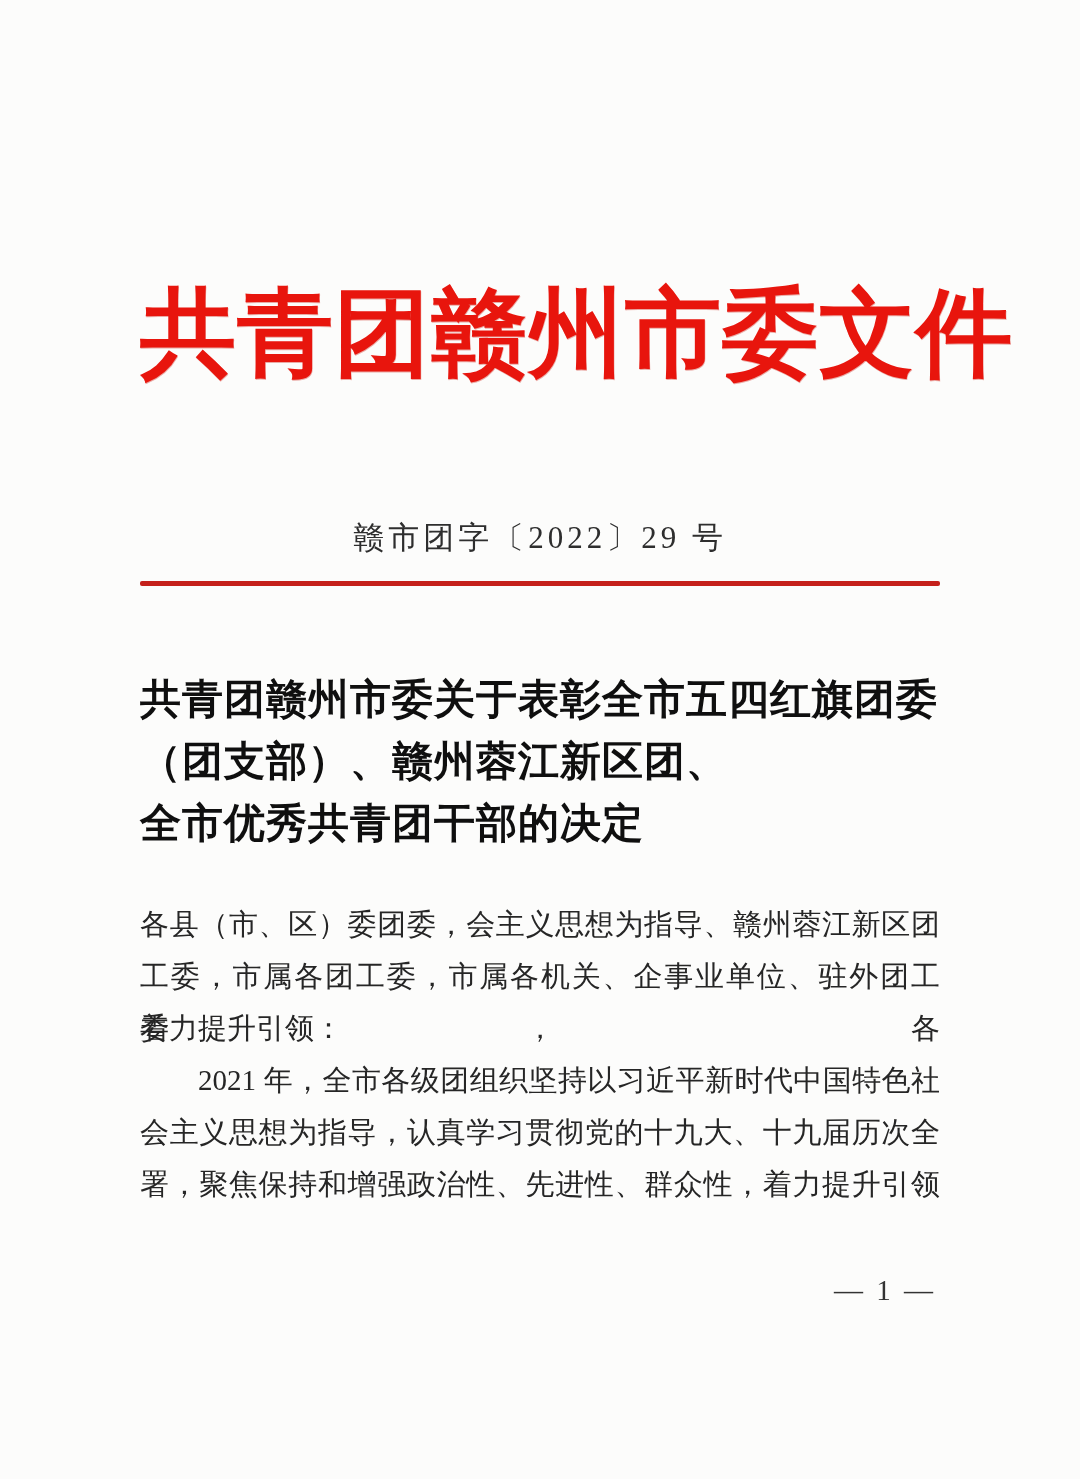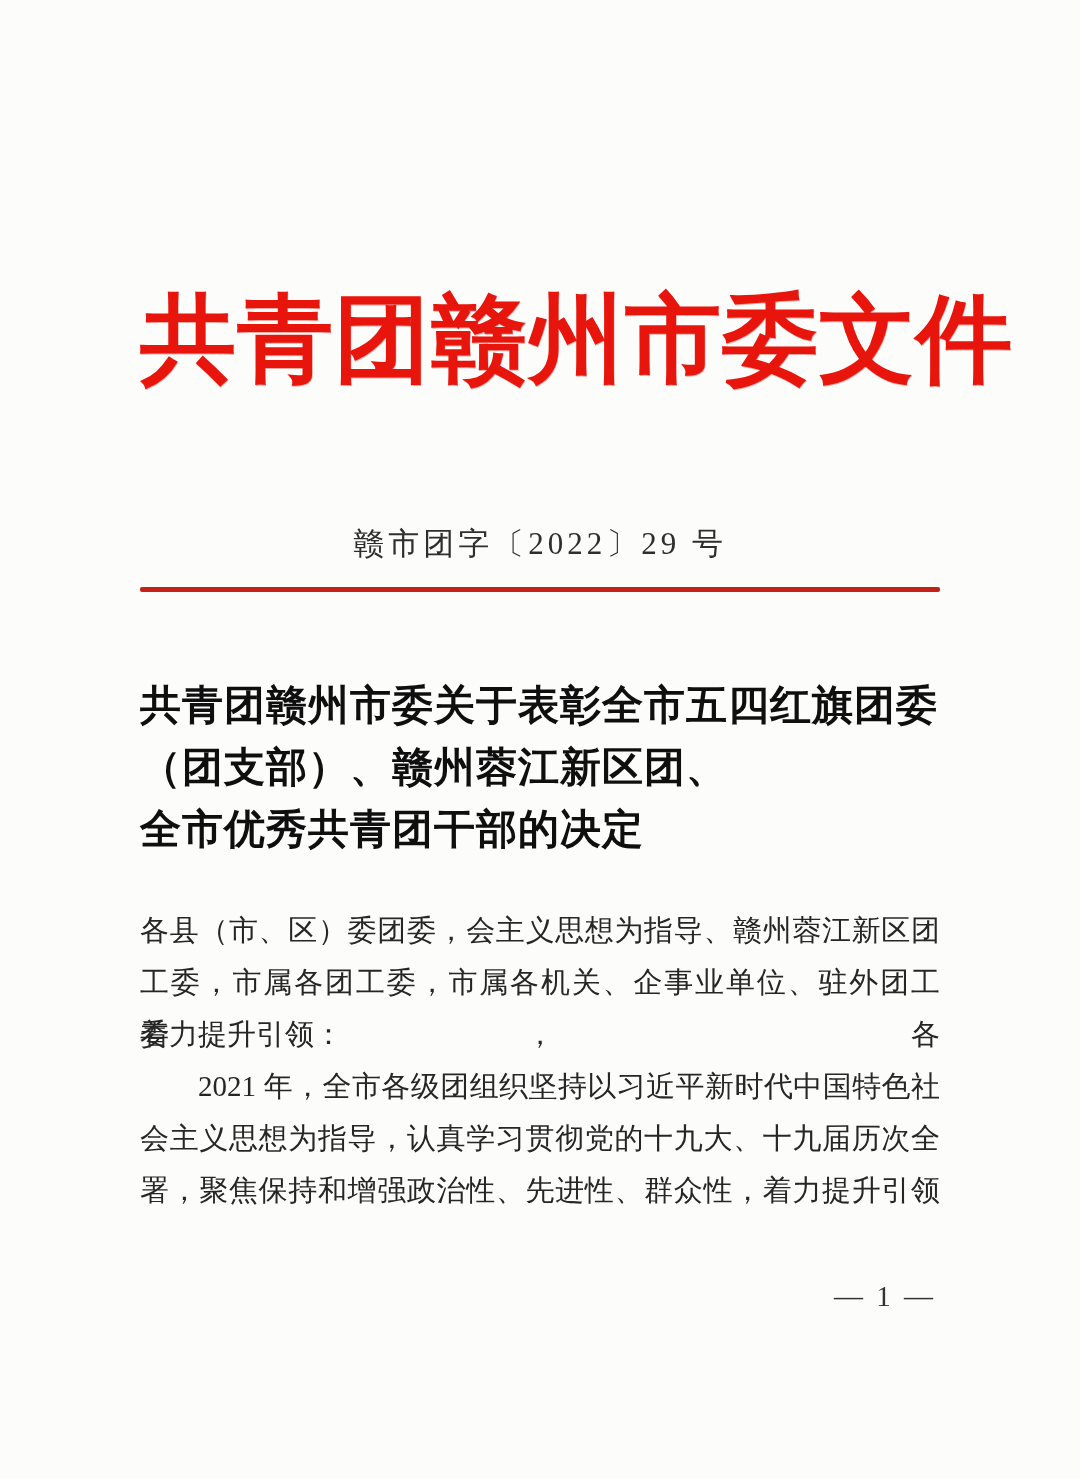--- a/index.html
+++ b/index.html
@@ -9,21 +9,21 @@
     --body-ink: #262626;
     --title-ink: #0f0f0f;
   }
   * { margin: 0; padding: 0; box-sizing: border-box; }
   html, body { background: var(--page-bg); }
   .page {
     position: relative;
     width: 1080px;
     height: 1479px;
     background: var(--page-bg);
-    padding: 6px 140px;
+    padding: 0 140px;
     overflow: hidden;
     font-family: "Liberation Serif", "DejaVu Serif", serif;
   }
   .header-title {
     margin-top: 270px;
     font-size: 96px;
     line-height: 128px;
     font-weight: 700;
     letter-spacing: 1px;
     text-align: center;

